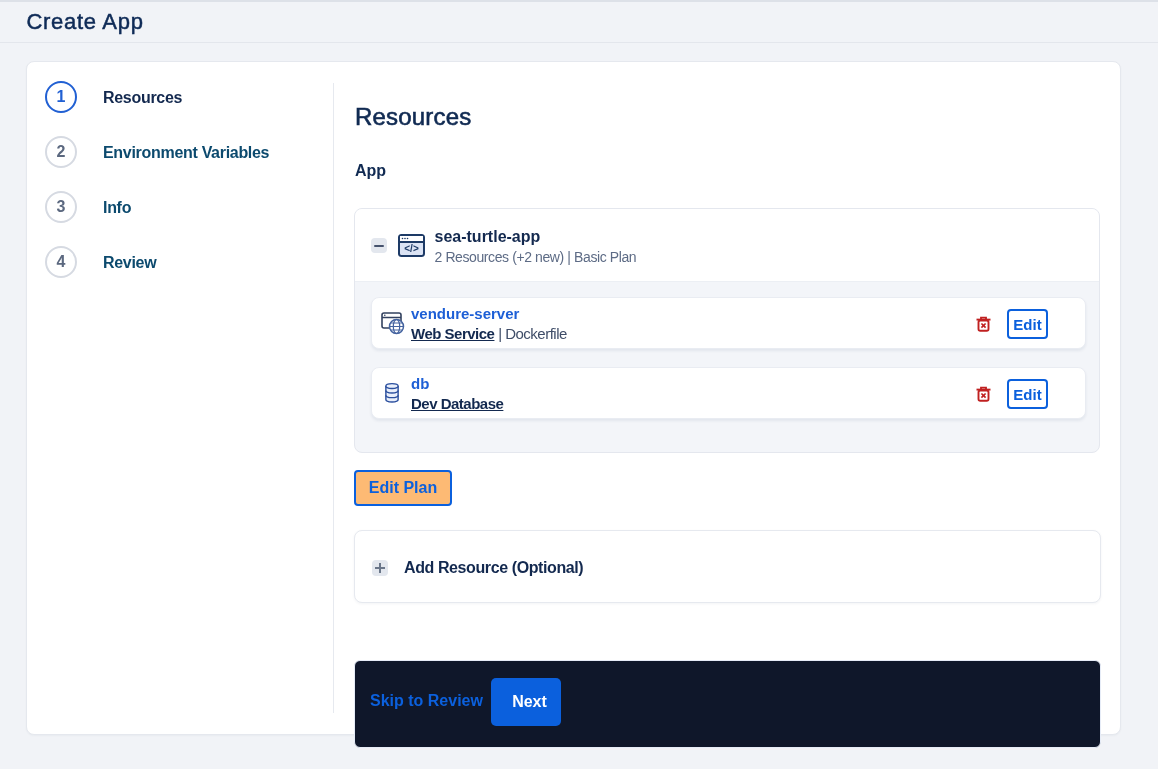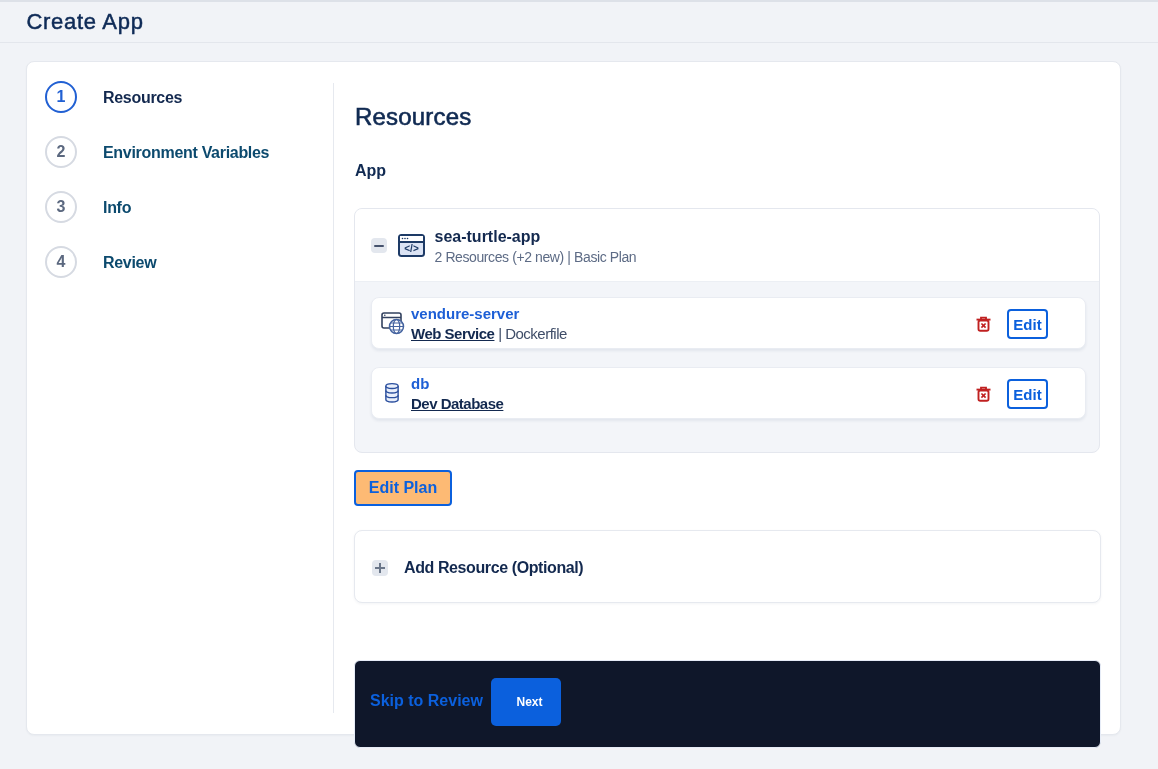--- a/index.html
+++ b/index.html
@@ -102,21 +102,21 @@
   }
   .addlabel { position:absolute; left:49px; top:28px; font-size:16px; font-weight:700; color:#13294f; letter-spacing:-0.4px; }
 
   .footer {
     left:354px; top:617px; width:747px; height:88px;
     background:#0f172a; border:1px solid #e6ecf7; border-radius:6px;margin-top:43px;
   }
   .skip { position:absolute; left:15px; top:31px; font-size:16px; font-weight:700; color:#0b60dd; }
   .nextbtn {
     position:absolute; left:136px; top:17px; width:70px; height:48px;
-    background:#0b60dd; border-radius:5px; color:#fff; font-size:12px; font-weight:700;
+    background:#0b60dd; border-radius:5px; color:#fff; font-size:16px; font-weight:700;
     display:flex; align-items:center; justify-content:center;padding-left:7px;
   }
 </style>
 </head>
 <body>
   <div class="abs topline"></div>
   <div class="abs title">Create App</div>
   <div class="abs hdrline"></div>
   <div class="abs card"></div>
   <div class="abs divider"></div>

